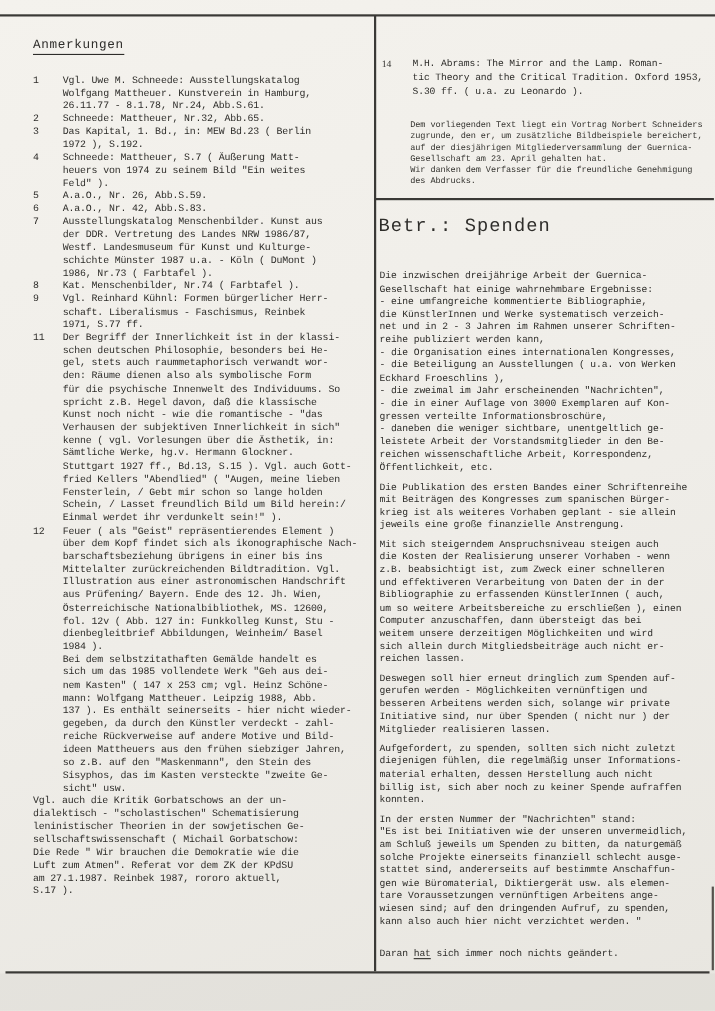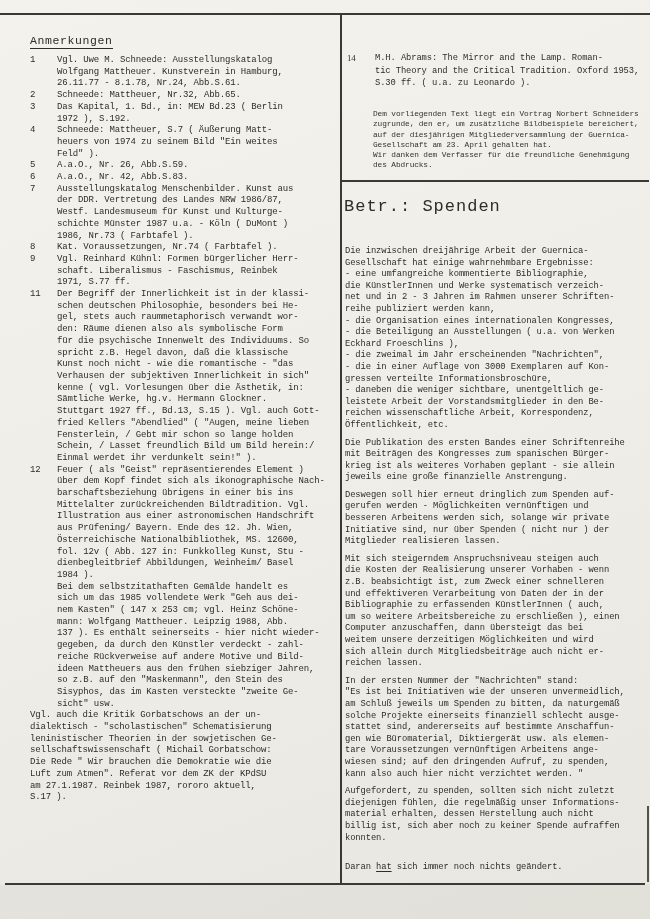--- a/index.html
+++ b/index.html
@@ -13,21 +13,21 @@
   }
   .rule { position:absolute; background:#3a3936; }
   #rule-top { left:0; top:13px; width:650px; height:2px; }
   #rule-bottom { left:5px; top:883px; width:640px; height:2px; }
   #divider { left:340px; top:14px; width:2px; height:869px; }
   #rule-section { left:341px; top:180px; width:308px; height:2px; }
 
   .left-col { position:absolute; left:30px; top:31px; width:312px; }
   .annot-heading {
     font-size:11.5px; letter-spacing:.6px; display:inline-block;
-    border-bottom:1px solid #2e2d2a; padding-bottom:1px; margin-bottom:6px;
+    border-bottom:1px solid #2e2d2a; padding-bottom:1px; margin-bottom:18px;
   }
   .note { display:flex; font-size:9px; line-height:11.7px; letter-spacing:-.15px; }
   .note .num { width:27px; flex:none; }
   .note .txt { white-space:pre-line; flex:1; }
 
   .fn14 {
     position:absolute; left:347px; top:52px; width:300px; display:flex;
     font-size:8.8px; line-height:12.5px; letter-spacing:-.1px;
   }
   .fn14 .num { width:28px; flex:none;font-family:Liberation Serif, serif; }
@@ -96,21 +96,21 @@
   <div class="note">
     <span class="num">7</span>
     <span class="txt">Ausstellungskatalog Menschenbilder. Kunst aus
 der DDR. Vertretung des Landes NRW 1986/87,
 Westf. Landesmuseum für Kunst und Kulturge-
 schichte Münster 1987 u.a. - Köln ( DuMont )
 1986, Nr.73 ( Farbtafel ).</span>
   </div>
   <div class="note">
     <span class="num">8</span>
-    <span class="txt">Kat. Voraussetzungen, Nr.74 ( Farbtafel ).</span>
+    <span class="txt">Kat. Menschenbilder, Nr.74 ( Farbtafel ).</span>
   </div>
   <div class="note">
     <span class="num">9</span>
     <span class="txt">Vgl. Reinhard Kühnl: Formen bürgerlicher Herr-
 schaft. Liberalismus - Faschismus, Reinbek
 1971, S.77 ff.</span>
   </div>
   <div class="note">
     <span class="num">11</span>
     <span class="txt">Der Begriff der Innerlichkeit ist in der klassi-
@@ -198,45 +198,45 @@
 - die in einer Auflage von 3000 Exemplaren auf Kon-
 gressen verteilte Informationsbroschüre,
 - daneben die weniger sichtbare, unentgeltlich ge-
 leistete Arbeit der Vorstandsmitglieder in den Be-
 reichen wissenschaftliche Arbeit, Korrespondenz,
 Öffentlichkeit, etc.</div>
   <div class="para">Die Publikation des ersten Bandes einer Schriftenreihe
 mit Beiträgen des Kongresses zum spanischen Bürger-
 krieg ist als weiteres Vorhaben geplant - sie allein
 jeweils eine große finanzielle Anstrengung.</div>
-  <div class="para">Deswegen soll hier erneut dringlich zum Spenden auf-
-gerufen werden - Möglichkeiten vernünftigen und
-besseren Arbeitens werden sich, solange wir private
-Initiative sind, nur über Spenden ( nicht nur ) der
-Mitglieder realisieren lassen.</div>
   <div class="para">Mit sich steigerndem Anspruchsniveau steigen auch
 die Kosten der Realisierung unserer Vorhaben - wenn
 z.B. beabsichtigt ist, zum Zweck einer schnelleren
 und effektiveren Verarbeitung von Daten der in der
 Bibliographie zu erfassenden KünstlerInnen ( auch,
 um so weitere Arbeitsbereiche zu erschließen ), einen
 Computer anzuschaffen, dann übersteigt das bei
 weitem unsere derzeitigen Möglichkeiten und wird
 sich allein durch Mitgliedsbeiträge auch nicht er-
 reichen lassen.</div>
+  <div class="para">Deswegen soll hier erneut dringlich zum Spenden auf-
+gerufen werden - Möglichkeiten vernünftigen und
+besseren Arbeitens werden sich, solange wir private
+Initiative sind, nur über Spenden ( nicht nur ) der
+Mitglieder realisieren lassen.</div>
+  <div class="para">Aufgefordert, zu spenden, sollten sich nicht zuletzt
+diejenigen fühlen, die regelmäßig unser Informations-
+material erhalten, dessen Herstellung auch nicht
+billig ist, sich aber noch zu keiner Spende aufraffen
+konnten.</div>
   <div class="para">In der ersten Nummer der "Nachrichten" stand:
 "Es ist bei Initiativen wie der unseren unvermeidlich,
 am Schluß jeweils um Spenden zu bitten, da naturgemäß
 solche Projekte einerseits finanziell schlecht ausge-
 stattet sind, andererseits auf bestimmte Anschaffun-
 gen wie Büromaterial, Diktiergerät usw. als elemen-
 tare Voraussetzungen vernünftigen Arbeitens ange-
 wiesen sind; auf den dringenden Aufruf, zu spenden,
 kann also auch hier nicht verzichtet werden. "</div>
-  <div class="para">Aufgefordert, zu spenden, sollten sich nicht zuletzt
-diejenigen fühlen, die regelmäßig unser Informations-
-material erhalten, dessen Herstellung auch nicht
-billig ist, sich aber noch zu keiner Spende aufraffen
-konnten.</div>
   <div class="para closing">
     <span>Daran </span><span class="u">hat</span><span> sich immer noch nichts geändert.</span>
   </div>
 </div>
 
 </body></html>

